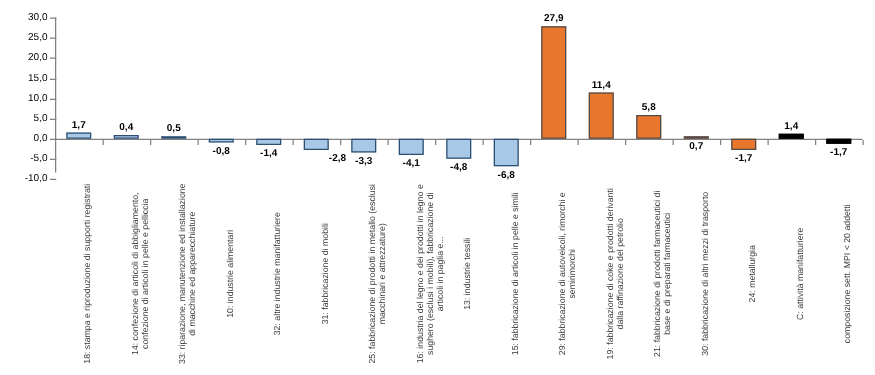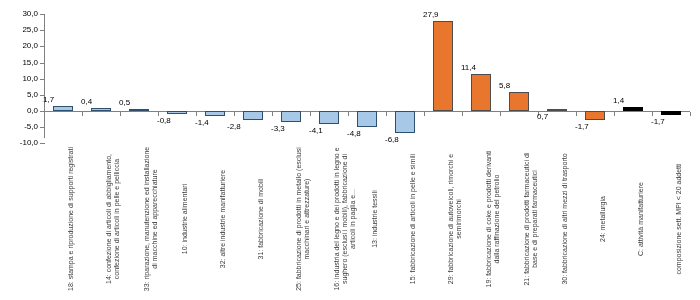--- a/index.html
+++ b/index.html
@@ -84,22 +84,23 @@
     border: 1px solid #4d4d4d;
   }
   .bar.black {
     background: #000000;
     border: 1px solid #000000;
   }
 
   .bar-value {
     position: absolute;
     font-size: 8px;
-    font-weight: normal;
+    font-weight: bold;
     color: #000000;
+    text-align: center;
     line-height: 9px;
     white-space: nowrap;
   }
 
   
   .cat-label {
     position: absolute;
     top: 144px;
     font-size: 7px;
     color: #3a3a3a;
@@ -164,21 +165,21 @@
       <div class="bar-value" style="left: -1px; width: 40px; top: 94.5033px;">1,7</div>
       <div class="bar blue" style="left: 47px; top: 107.767px; width: 20px; height: 3.23333px;"></div>
       <div class="bar-value" style="left: 37px; width: 40px; top: 96.7667px;">0,4</div>
       <div class="bar blue" style="left: 85px; top: 109px; width: 20px; height: 2px;"></div>
       <div class="bar-value" style="left: 75px; width: 40px; top: 98px;">0,5</div>
       <div class="bar blue" style="left: 123px; top: 111px; width: 20px; height: 2.58667px;"></div>
       <div class="bar-value" style="left: 113px; width: 40px; top: 115.587px;">-0,8</div>
       <div class="bar blue" style="left: 161px; top: 111px; width: 20px; height: 4.52667px;"></div>
       <div class="bar-value" style="left: 151px; width: 40px; top: 117.527px;">-1,4</div>
       <div class="bar blue" style="left: 199px; top: 111px; width: 20px; height: 9.05333px;"></div>
-      <div class="bar-value" style="left: 183px; width: 40px; top: 122.053px;">-2,8</div>
+      <div class="bar-value" style="left: 206px; width: 40px; top: 122.053px;">-2,8</div>
       <div class="bar blue" style="left: 237px; top: 111px; width: 20px; height: 10.67px;"></div>
       <div class="bar-value" style="left: 227px; width: 40px; top: 123.67px;">-3,3</div>
       <div class="bar blue" style="left: 275px; top: 111px; width: 20px; height: 13.2567px;"></div>
       <div class="bar-value" style="left: 265px; width: 40px; top: 126.257px;">-4,1</div>
       <div class="bar blue" style="left: 313px; top: 111px; width: 20px; height: 15.52px;"></div>
       <div class="bar-value" style="left: 303px; width: 40px; top: 128.52px;">-4,8</div>
       <div class="bar blue" style="left: 351px; top: 111px; width: 20px; height: 21.9867px;"></div>
       <div class="bar-value" style="left: 341px; width: 40px; top: 134.987px;">-6,8</div>
       <div class="bar orange" style="left: 389px; top: 20.79px; width: 20px; height: 90.21px;"></div>
       <div class="bar-value" style="left: 379px; width: 40px; top: 9.79px;">27,9</div>

